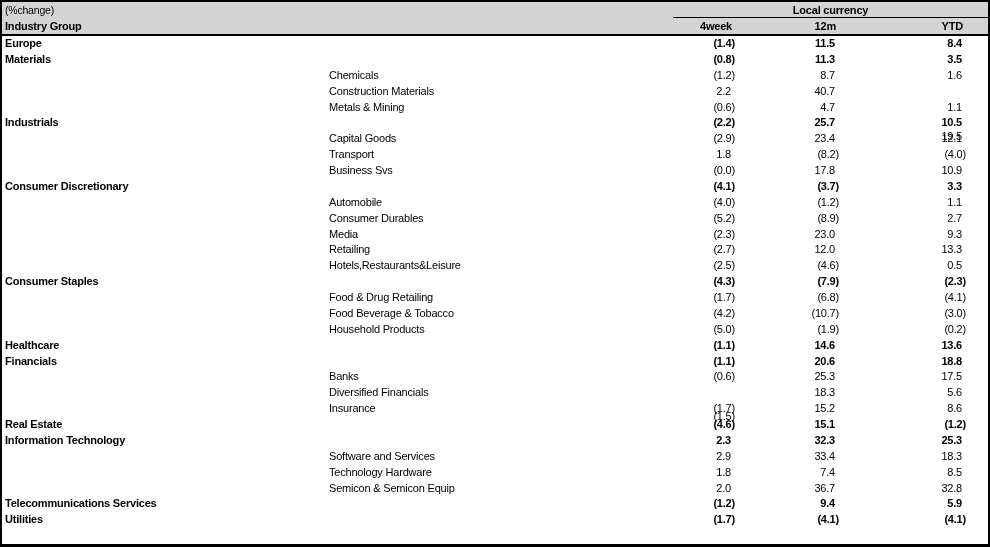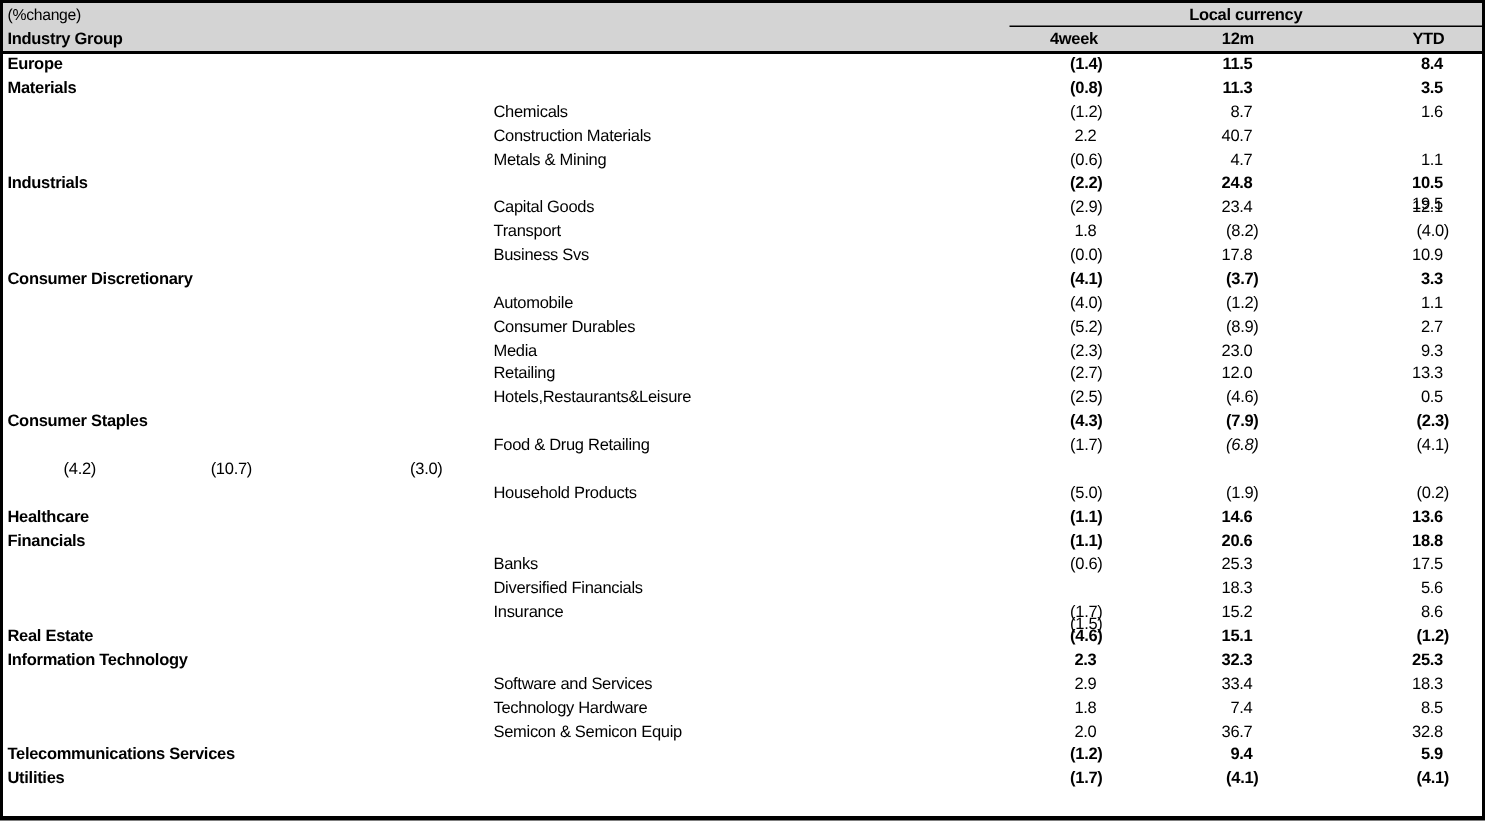--- a/index.html
+++ b/index.html
@@ -101,21 +101,21 @@
       <div class="row sub">
         <div class="label-cell">Metals &amp; Mining</div>
         <div class="val c1" style="padding-right: 2px;">(0.6)</div>
         <div class="val c2" style="padding-right: 6px;">4.7</div>
         <div class="val c3" style="padding-right: 6px;">1.1</div>
         <div class="spacer"></div>
       </div>
       <div class="row cat">
         <div class="label-cell">Industrials</div>
         <div class="val c1" style="padding-right: 2px;">(2.2)</div>
-        <div class="val c2" style="padding-right: 6px;">24.8</div>
+        <div class="val c2" style="padding-right: 6px;">25.7</div>
         <div class="val c3" style="padding-right: 6px;">10.5</div>
         <div class="spacer"></div>
       </div>
       <div class="row sub">
         <div class="label-cell">Capital Goods</div>
         <div class="val c1" style="padding-right: 2px;">(2.9)</div>
         <div class="val c2" style="padding-right: 6px;">23.4</div>
         <div class="val c3" style="padding-right: 6px;">12.1</div>
         <div class="spacer"></div>
       </div>
@@ -178,25 +178,26 @@
       <div class="row cat">
         <div class="label-cell">Consumer Staples</div>
         <div class="val c1" style="padding-right: 2px;">(4.3)</div>
         <div class="val c2" style="padding-right: 2px;">(7.9)</div>
         <div class="val c3" style="padding-right: 2px;">(2.3)</div>
         <div class="spacer"></div>
       </div>
       <div class="row sub">
         <div class="label-cell">Food &amp; Drug Retailing</div>
         <div class="val c1" style="padding-right: 2px;">(1.7)</div>
-        <div class="val c2" style="padding-right: 2px; font-style: italic;">(6.8)</div>
+        <div class="val c2" style="padding-right: 2px;">(6.8)</div>
         <div class="val c3" style="padding-right: 2px;">(4.1)</div>
         <div class="spacer"></div>
       </div>
       <div class="row sub">
+        <div class="label-cell">Food Beverage &amp; Tobacco</div>
         <div class="val c1" style="padding-right: 2px;">(4.2)</div>
         <div class="val c2" style="padding-right: 2px;">(10.7)</div>
         <div class="val c3" style="padding-right: 2px;">(3.0)</div>
         <div class="spacer"></div>
       </div>
       <div class="row sub">
         <div class="label-cell">Household Products</div>
         <div class="val c1" style="padding-right: 2px;">(5.0)</div>
         <div class="val c2" style="padding-right: 2px;">(1.9)</div>
         <div class="val c3" style="padding-right: 2px;">(0.2)</div>

